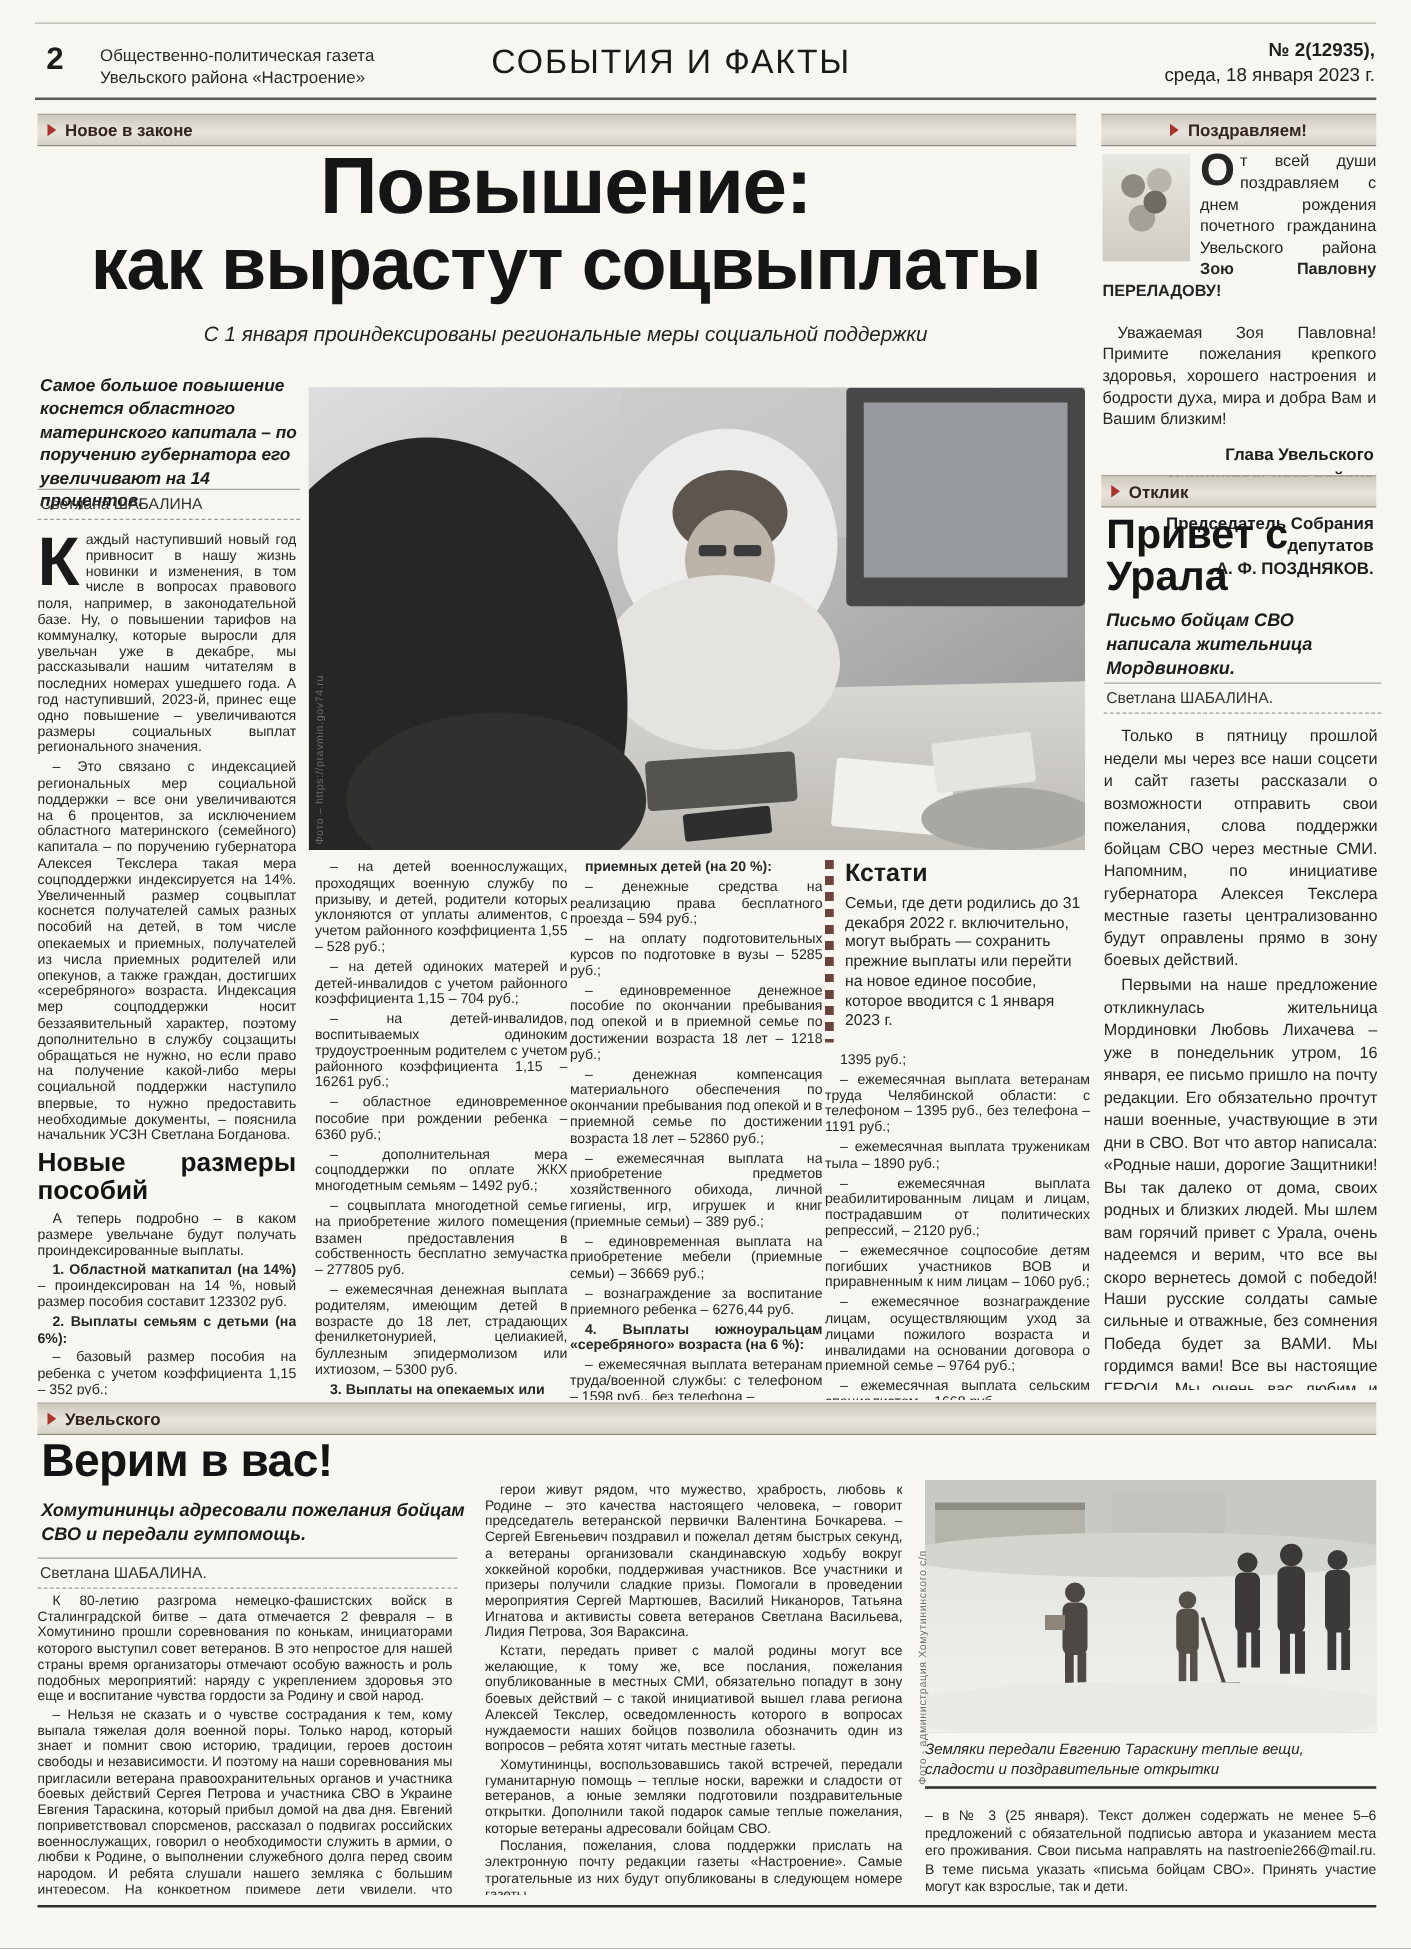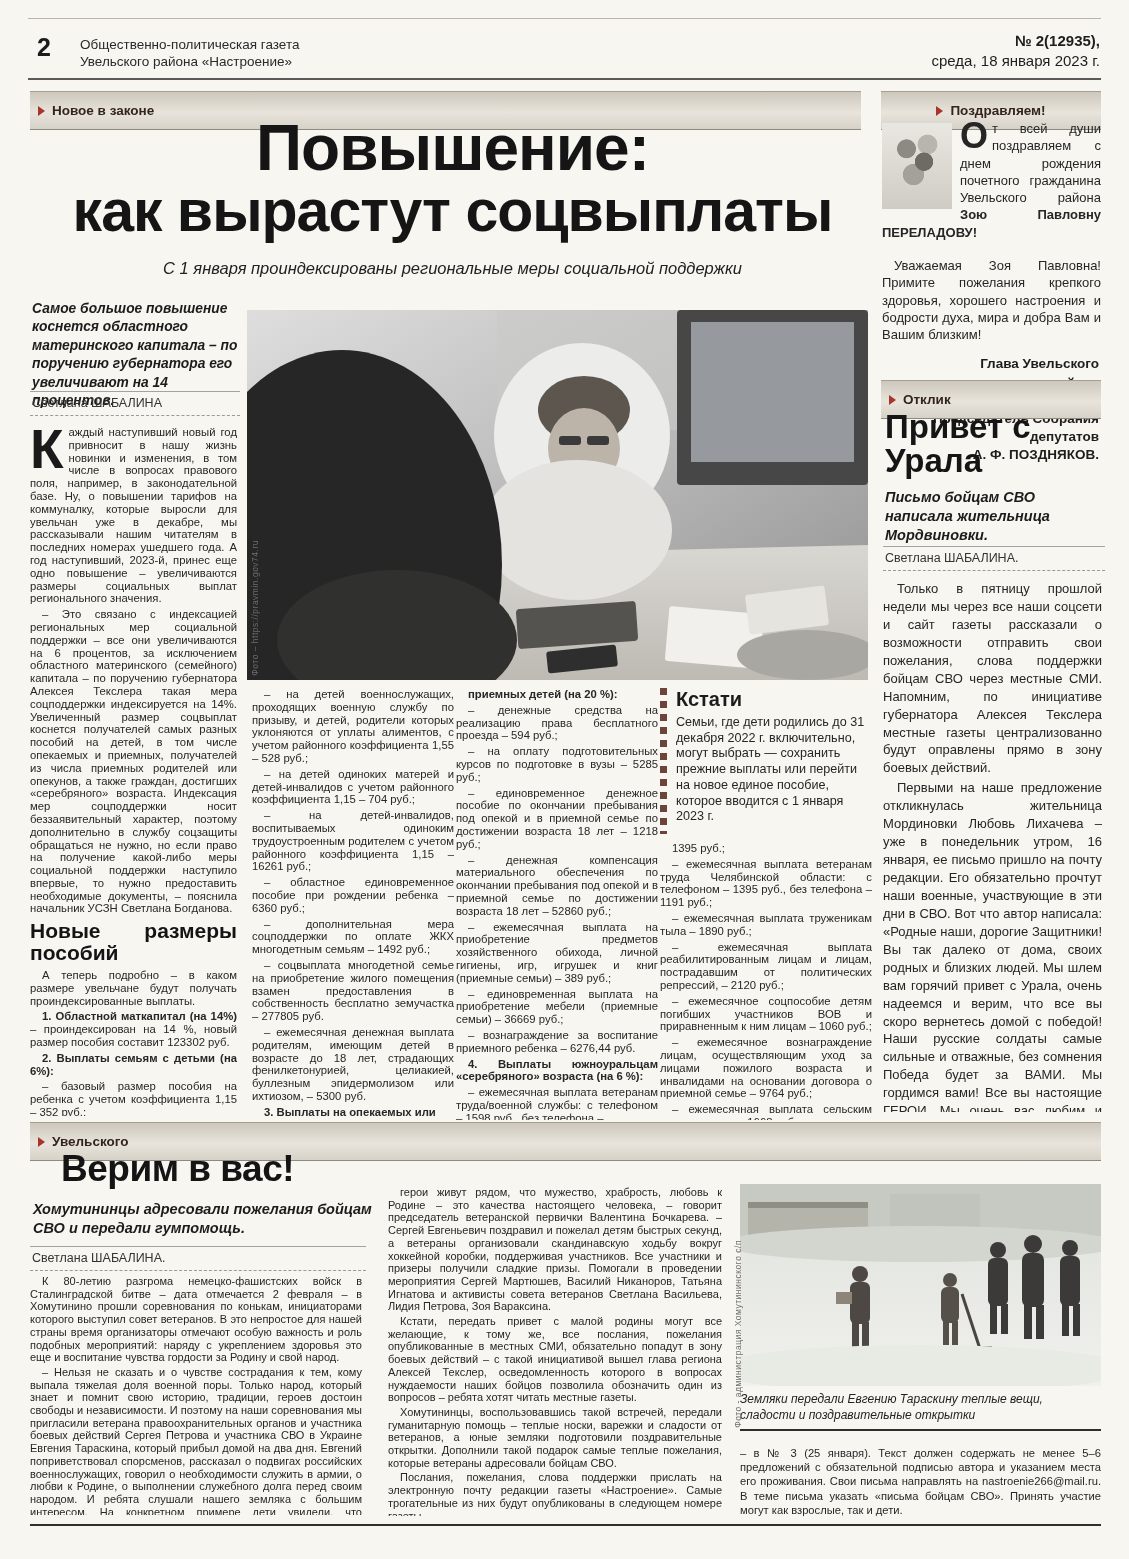--- a/index.html
+++ b/index.html
@@ -12,21 +12,21 @@
   .rule{position:absolute;background:#4a4a4a;}
   .rule.light{background:#b9b4aa;}
   
   .pagenum{font-size:25px;font-weight:bold;color:#1c1c1c;}
   .gazette{font-size:13.5px;line-height:1.25;color:#2a2a2a;}
   .paper-title{font-size:27px;letter-spacing:1.5px;color:#1a1a1a;font-weight:500;}
   .issue{text-align:right;font-size:15px;color:#1e1e1e;line-height:1.35;}
   .issue .no{font-weight:bold;}
   
   .rubric{
-    height:39px;background:linear-gradient(#cdc7bc,#e8e4db 55%,#d7d2c8);
+    height:26px;background:linear-gradient(#cdc7bc,#e8e4db 55%,#d7d2c8);
     border-top:1px solid #a49e93;border-bottom:1px solid #8f8a80;
     display:flex;align-items:center;box-sizing:border-box;padding-left:8px;
     font-weight:bold;font-size:13.5px;color:#33241d;
   }
   .rubric .arr{width:0;height:0;border-left:7px solid #a8352b;border-top:5px solid transparent;border-bottom:5px solid transparent;margin-right:7px;}
   .rubric.center{justify-content:center;padding-left:0;}
   
   .headline{width:845px;text-align:center;color:#151515;font-weight:bold;}
   .headline .l1{font-size:64px;line-height:1.02;letter-spacing:-1px;}
   .headline .l2{font-size:59px;line-height:1.04;letter-spacing:-1px;}
@@ -56,41 +56,42 @@
       linear-gradient(#e9e7e1,#cfccc5);}
   .dropcap-o{float:left;font-size:36px;line-height:30px;font-weight:bold;padding:1px 4px 0 0;}
   .greet .name{font-weight:bold;}
   .greet p{margin:16px 0 0;text-indent:12px;}
   .signature{margin-top:12px;font-weight:bold;font-size:13.5px;line-height:1.35;text-align:right;white-space:pre-line;color:#1d1d1d;padding-right:2px;}
   .h2-side{font-size:33px;line-height:1.04;font-weight:bold;color:#151515;}
   .lead-side{font-weight:bold;font-style:italic;font-size:14.5px;line-height:1.3;color:#1c1c1c;}
   .sidebody{font-size:13px;line-height:1.38;text-align:justify;color:#262626;}
   .sidebody p{margin:0 0 2px;text-indent:14px;}
   
-  .h2-bottom{font-size:37px;font-weight:bold;color:#141414;letter-spacing:-0.5px;margin-left:28px;}
+  .h2-bottom{font-size:37px;font-weight:bold;color:#141414;letter-spacing:-0.5px;}
   .lead-bottom{font-weight:bold;font-style:italic;font-size:14.5px;line-height:1.3;color:#1c1c1c;}
   .bcol{font-size:11px;line-height:12.7px;text-align:justify;color:#272727;overflow:hidden;}
   .bcol p{margin:0 0 2px;text-indent:12px;}
   .caption{font-style:italic;font-size:12px;line-height:1.3;color:#232323;border-bottom:2px solid #2e2e2e;padding-bottom:6px;}
   .contin{font-size:11.2px;line-height:1.27;text-align:justify;color:#272727;}
   .vcredit{position:absolute;writing-mode:vertical-rl;transform:rotate(180deg);font-size:8.5px;color:#6c6c6c;letter-spacing:0.5px;}
   .photo{position:absolute;overflow:hidden;background:#ccc;}
   .photo svg{display:block;}
 </style>
 </head>
 <body>
 
 <div class="sheet">
 
   <div class="rule light abs" style="left:28px;top:18px;width:1073px;height:1px;"></div>
   <div class="abs pagenum" style="left:37px;top:33px;">2</div>
   <div class="abs gazette" style="left:80px;top:37px;width:250px;">
     <div>Общественно-политическая газета</div>
     <div>Увельского района «Настроение»</div>
   </div>
+  <div class="abs paper-title" style="left:393px;top:34px;">СОБЫТИЯ И ФАКТЫ</div>
   <div class="abs issue" style="right:29px;top:31px;">
     <div class="no">№ 2(12935),</div>
     <div>среда, 18 января 2023 г.</div>
   </div>
   <div class="rule abs" style="left:28px;top:78px;width:1073px;height:2px;background:#5a5a5a;"></div>
 
   <div class="rubric abs" style="left:30px;top:91px;width:831px;">
     <span class="arr"></span>
     <span>Новое в законе</span>
   </div>

